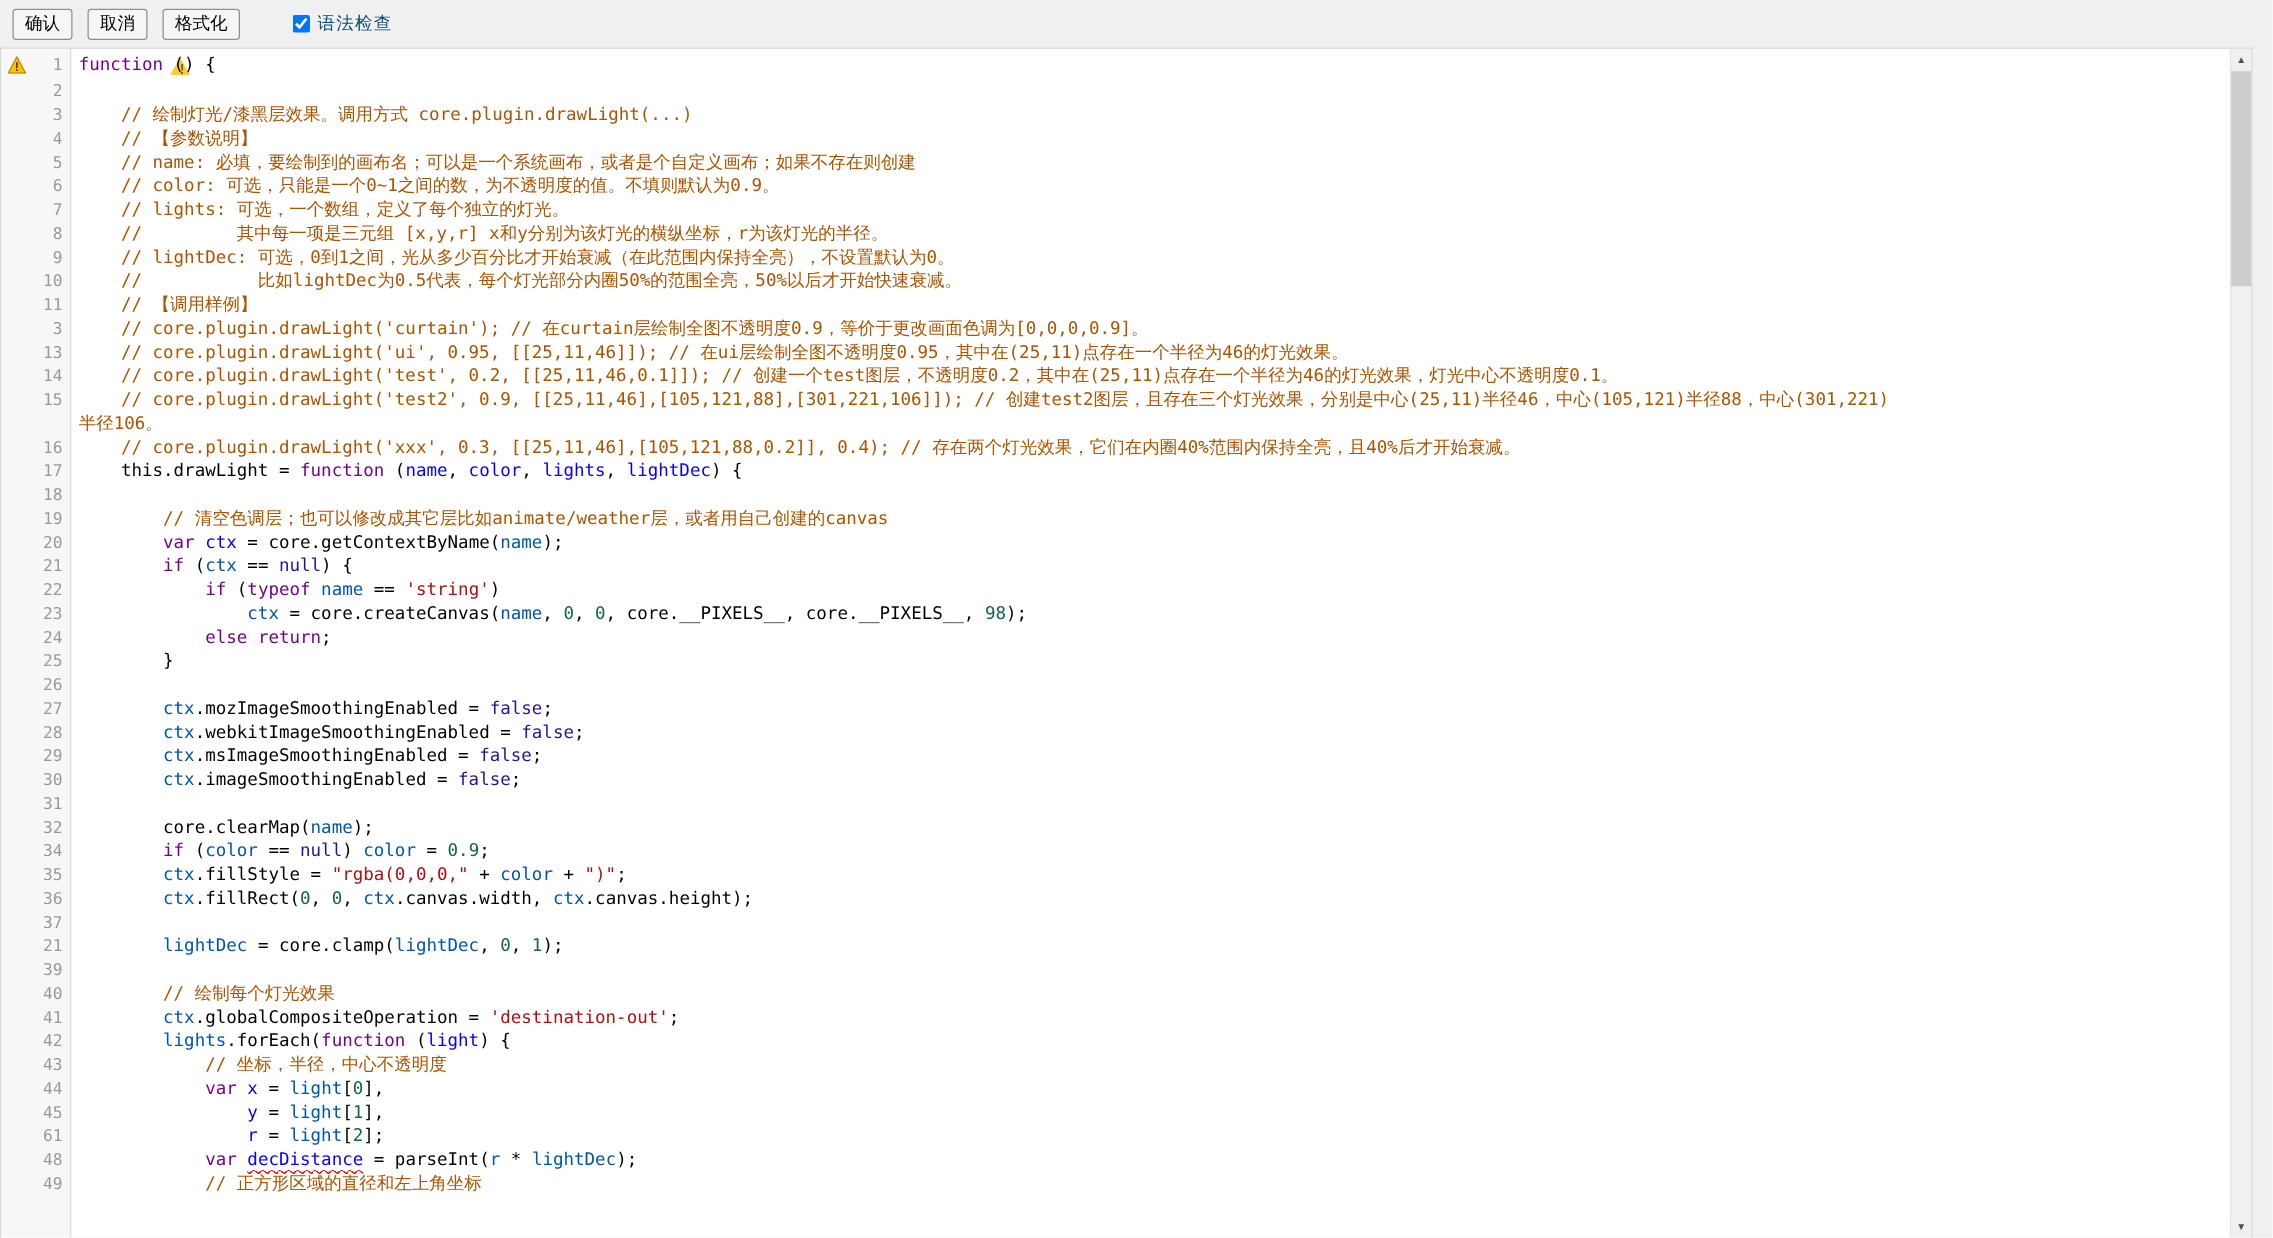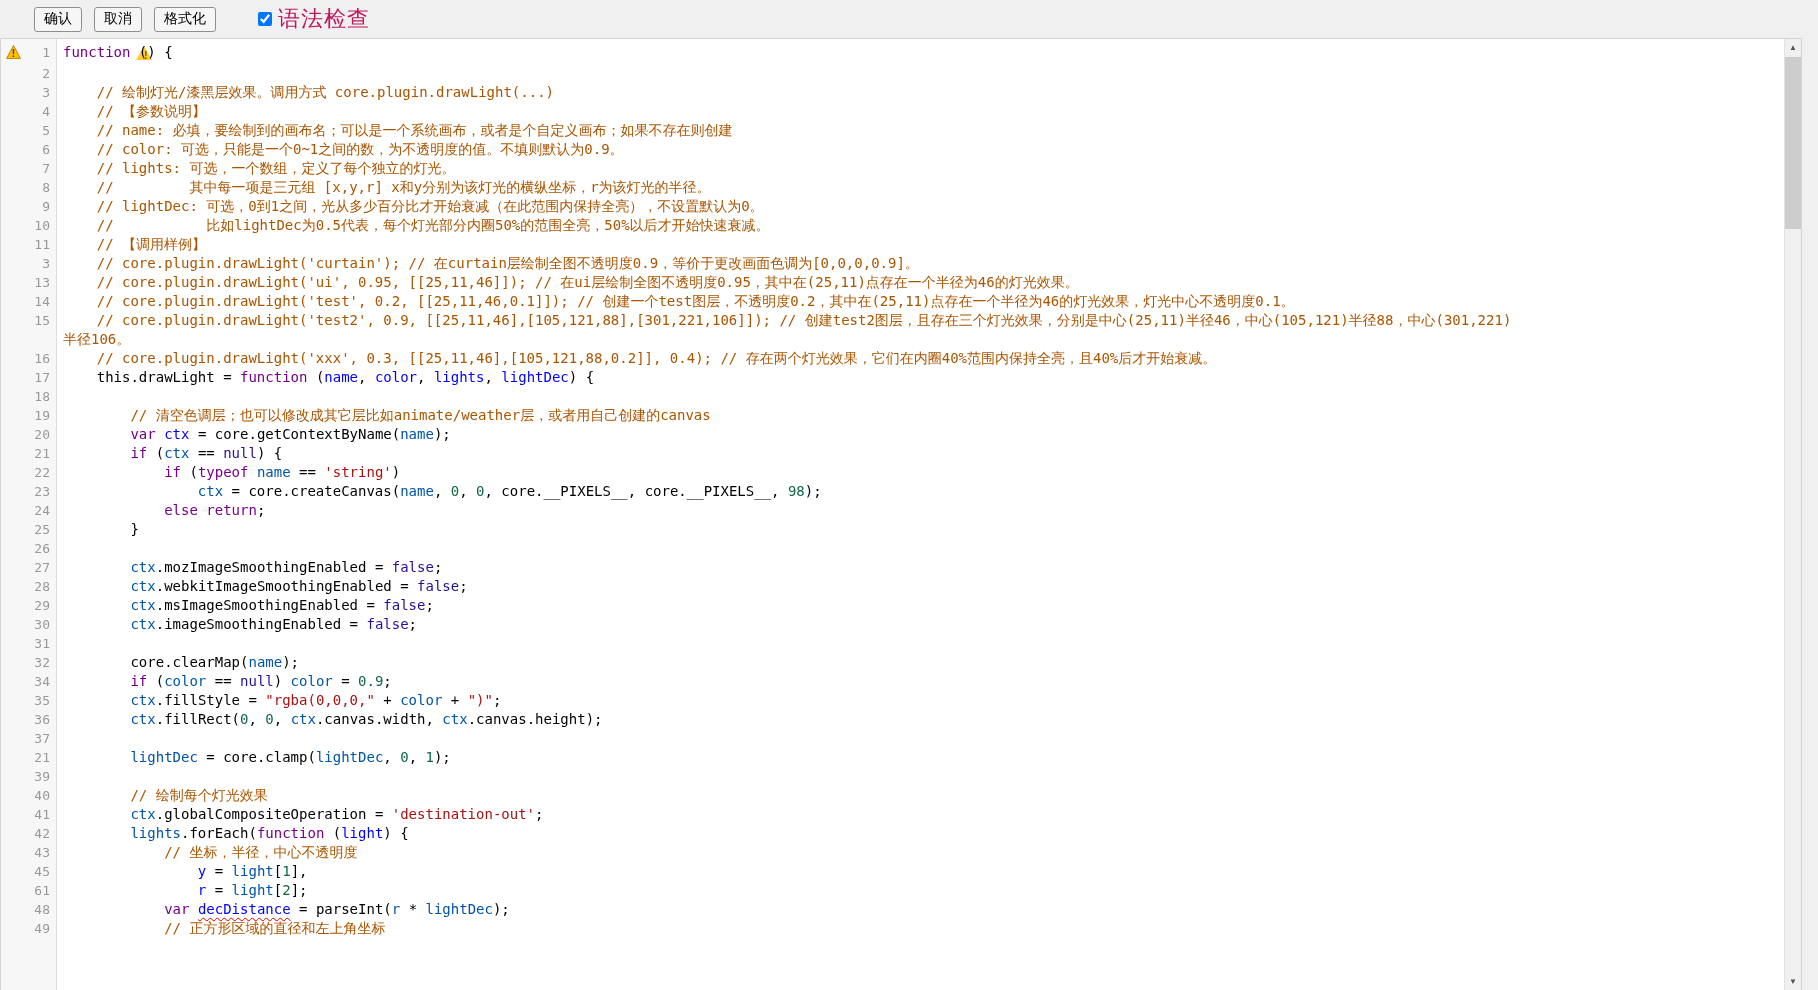--- a/index.html
+++ b/index.html
@@ -3,31 +3,31 @@
 <meta charset="utf-8">
 <style>
   * { box-sizing: border-box; }
   html,body { margin:0; padding:0; }
   body {
     width:1818px; height:990px; overflow:hidden;
     background:#f0f0f0;
     font-family:"Liberation Sans", sans-serif;
   }
   
-  .toolbar { height:38px; display:flex; align-items:center; padding-left:10px;margin-left:24px; }
+  .toolbar { height:38px; display:flex; align-items:center; padding-left:10px; }
   .toolbar button {
     margin-right:12px; height:25px; padding:1px 9px 2px;
     background:#f6f6f6;
     border:1px solid #8f8f8f; border-radius:3px;
     font-family:"Liberation Sans", sans-serif; font-size:14px; color:#000;
     cursor:pointer;
   }
   .chk-wrap { display:flex; align-items:center; margin-left:30px; }
   .chk-wrap input { width:14px; height:14px; margin:0 6px 0 0; }
-  .chk-label { font-size:22px; color:#be185d; letter-spacing:1px; }
+  .chk-label { font-size:14px; color:#0c4a6e; letter-spacing:1px; }
   
   .editor {
     position:absolute; top:38px; left:0;
     width:1802px; height:952px;
     background:#fff;
     border:1px solid #d4d4d4; border-bottom:none;
     display:flex; overflow:hidden;
   }
   .cm-area { flex:1 1 auto; position:relative; overflow:hidden; }
   .gutter-bg {
@@ -324,20 +324,25 @@
           <div class="gutter-num">42</div>
           <pre class="code-content"><span class="tok-pl">        </span><span class="tok-v2">lights</span><span class="tok-pl">.forEach(</span><span class="tok-kw">function</span><span class="tok-pl"> (</span><span class="tok-def">light</span><span class="tok-pl">) {</span></pre>
         </div>
         <div class="cm-line">
           <div class="gutter-marker"></div>
           <div class="gutter-num">43</div>
           <pre class="code-content"><span class="tok-cm">            // 坐标，半径，中心不透明度</span></pre>
         </div>
         <div class="cm-line">
           <div class="gutter-marker"></div>
+          <div class="gutter-num">44</div>
+          <pre class="code-content"><span class="tok-pl">            </span><span class="tok-kw">var</span><span class="tok-pl"> </span><span class="tok-def">x</span><span class="tok-pl"> = </span><span class="tok-v2">light</span><span class="tok-pl">[</span><span class="tok-num">0</span><span class="tok-pl">],</span></pre>
+        </div>
+        <div class="cm-line">
+          <div class="gutter-marker"></div>
           <div class="gutter-num">45</div>
           <pre class="code-content"><span class="tok-pl">                </span><span class="tok-def">y</span><span class="tok-pl"> = </span><span class="tok-v2">light</span><span class="tok-pl">[</span><span class="tok-num">1</span><span class="tok-pl">],</span></pre>
         </div>
         <div class="cm-line">
           <div class="gutter-marker"></div>
           <div class="gutter-num">61</div>
           <pre class="code-content"><span class="tok-pl">                </span><span class="tok-def">r</span><span class="tok-pl"> = </span><span class="tok-v2">light</span><span class="tok-pl">[</span><span class="tok-num">2</span><span class="tok-pl">];</span></pre>
         </div>
         <div class="cm-line">
           <div class="gutter-marker"></div>

